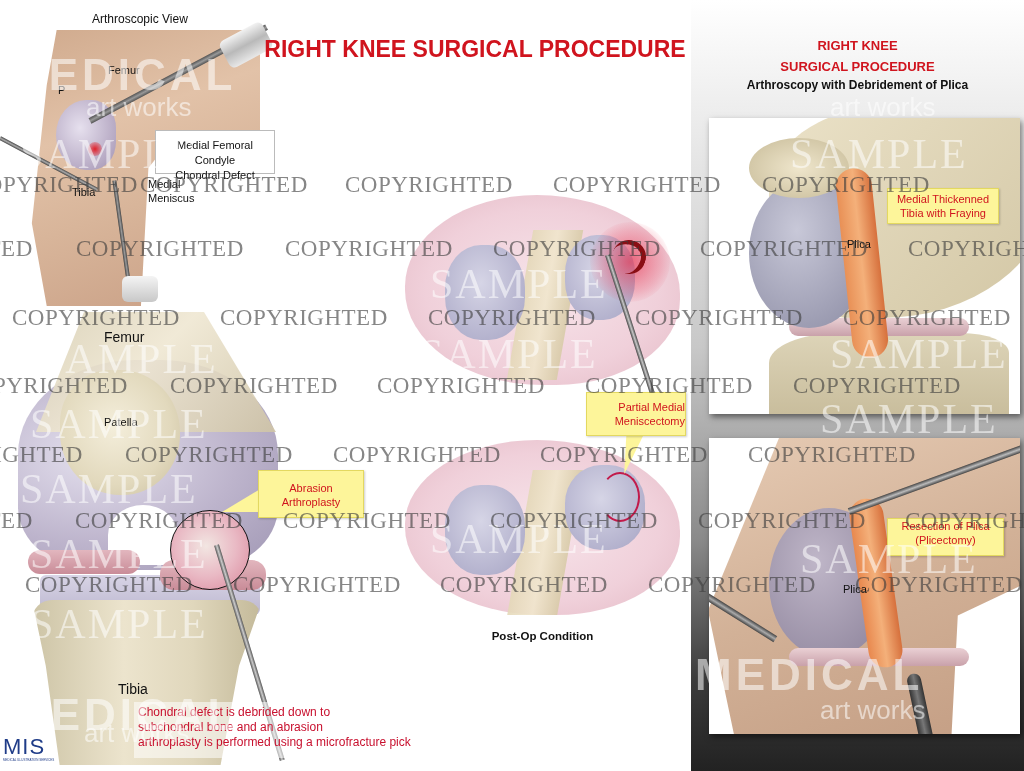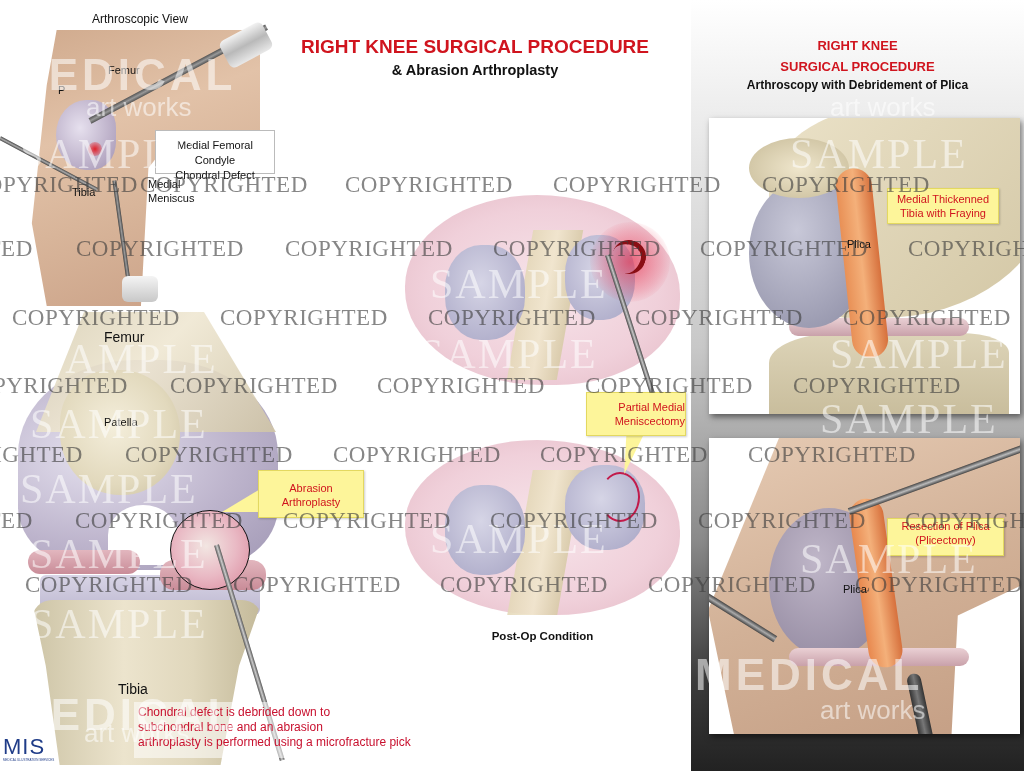--- a/index.html
+++ b/index.html
@@ -83,21 +83,21 @@
     }
     .abrasion-callout { left: 258px; top: 470px; width: 106px; height: 48px; padding-top: 10px; }
     .abrasion-tail { left: 222px; top: 488px; width: 40px; height: 24px; background: #fdf59a; clip-path: polygon(100% 0, 100% 100%, 0 100%); }
     .note-box {
       left: 134px; top: 702px; width: 232px; height: 56px; background: rgba(255,255,255,0.55);
       color: #c8102e; font-size: 12px; line-height: 15px; padding: 3px 4px;
     }
     .mis-logo { left: 3px; top: 734px; font-size: 22px; color: #1f3c88; letter-spacing: 1px; font-weight: normal; }
     .mis-sub { left: 3px; top: 758px; font-size: 3px; color: #1f3c88; }
     
-    .title-main { left: 260px; top: 36px; width: 430px; text-align: center; color: #d0141e; font-size: 19px; font-weight: bold; }
+    .title-main { left: 260px; top: 36px; width: 430px; text-align: center; color: #d0141e; font-size: 23px; font-weight: bold; }
     .title-sub { left: 260px; top: 61px; width: 430px; text-align: center; color: #111; font-size: 14.5px; font-weight: bold; line-height: 19px; }
     .plateau {
       background: radial-gradient(ellipse at 50% 50%, #f7e4ea 0%, #f0d0da 60%, #e3b9c4 100%);
       border-radius: 48% 52% 45% 50%;
     }
     .plateau-top { left: 405px; top: 195px; width: 275px; height: 190px; }
     .plateau-bottom { left: 405px; top: 440px; width: 275px; height: 175px; }
     .compart {
       background: radial-gradient(ellipse at 45% 40%, #d6d5e6 0%, #b2b0cc 75%, #9c9ab8 100%);
       border-radius: 45%;
@@ -197,21 +197,20 @@
 <div class="abs note-box">
   <div>Chondral defect is debrided down to</div>
   <div>subchondral bone and an abrasion</div>
   <div style="white-space:nowrap;">arthroplasty is performed using a microfracture pick</div>
 </div>
 <div class="abs mis-logo">MIS</div>
 <div class="abs mis-sub">MEDICAL ILLUSTRATION SERVICES</div>
 
 <div class="abs title-main">RIGHT KNEE SURGICAL PROCEDURE</div>
 <div class="abs title-sub">
-  <div>&amp; Abrasion Arthroplasty</div>
 </div>
 
 <div class="abs plateau plateau-top"></div>
 <div class="abs bone-mid1"></div>
 <div class="abs compart comp-l1"></div>
 <div class="abs compart comp-r1"></div>
 <div class="abs tear-glow"></div>
 <div class="abs tear"></div>
 <div class="abs grasper"></div>
 

